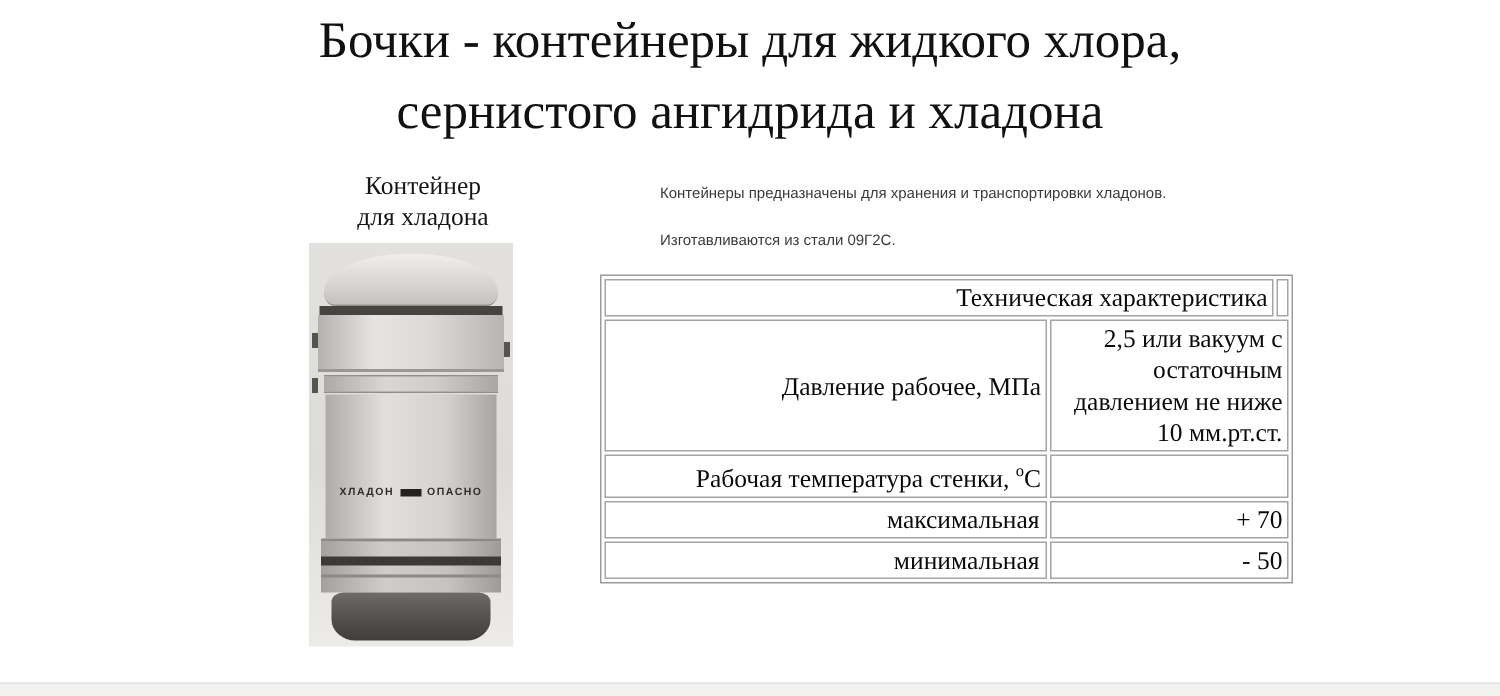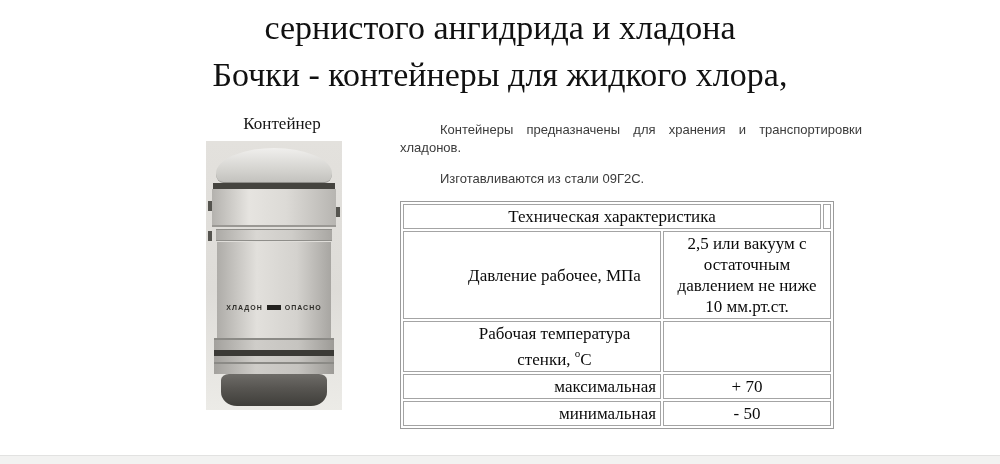--- a/index.html
+++ b/index.html
@@ -93,46 +93,46 @@
   .photo .nub.n1 { left: 2px; top: 60px; }
   .photo .nub.n2 { left: 2px; top: 90px; }
   .photo .nub.n3 { right: 2px; top: 66px; }
 
   
   .right-col {
     position: absolute; left: 400px; top: 121px; width: 462px;
   }
   .intro-para {
     font-family: "Liberation Sans", sans-serif;
-    font-size: 13px;
+    font-size: 10px;
     line-height: 18px;
     color: #3b3b3b;
     text-align: justify;
     text-indent: 40px;
   }
   .intro-para + .intro-para { margin-top: 13px; }
 
   
   .spec-table {
     margin-top: 13px;
     border-collapse: separate;
     border-spacing: 2px;
     border: 1px solid #9b9b9b;
     background: #ffffff;
     font-size: 17px;
     line-height: 21px;
     color: #0a0a0a;
   }
   .spec-table td {
     border: 1px solid #a4a4a4;
-    text-align: center;
+    text-align: right;
     vertical-align: middle;
     padding: 1px 3px;
   }
-  .spec-table td.c-label { width: 258px; padding-left: 48px; }
+  .spec-table td.c-label { width: 295px; padding-left: 48px; }
   .spec-table td.c-value { width: 168px; }
   .spec-table td.c-strip { width: 8px; padding: 0; }
   .spec-table tr.h-header td { height: 24px; }
   .spec-table tr.r-pressure td { height: 64px; }
   .spec-table tr.r-temp td { height: 28px; margin-left: 40px; }
   .spec-table tr.r-max td, .spec-table tr.r-min td { height: 24px; }
   .spec-table tr.r-vol td, .spec-table tr.r-mass td { height: 24px; }
   .spec-table td.align-right { text-align: right; padding-right: 4px; }
   .spec-table sup { font-size: 11px; position: relative; top: -1px; }
 
@@ -142,27 +142,28 @@
     background: #f2f2f1;
     border-top: 1px solid #e2e2e1;
   }
 </style>
 </head>
 <body>
 
 <div class="screen">
 
   <div class="page-title">
+    <div>Бочки - контейнеры для жидкого хлора,</div>
     <div>сернистого ангидрида и хладона</div>
-    <div>Бочки - контейнеры для жидкого хлора,</div>
   </div>
 
   <div class="figure">
     <div class="figure-caption">
       <div>Контейнер</div>
+      <div>для хладона</div>
     </div>
     <div class="photo">
       <div class="dome"></div>
       <div class="band-dark"></div>
       <div class="shoulder"></div>
       <div class="collar"></div>
       <div class="nub n1"></div>
       <div class="nub n2"></div>
       <div class="nub n3"></div>
       <div class="body-shell">

